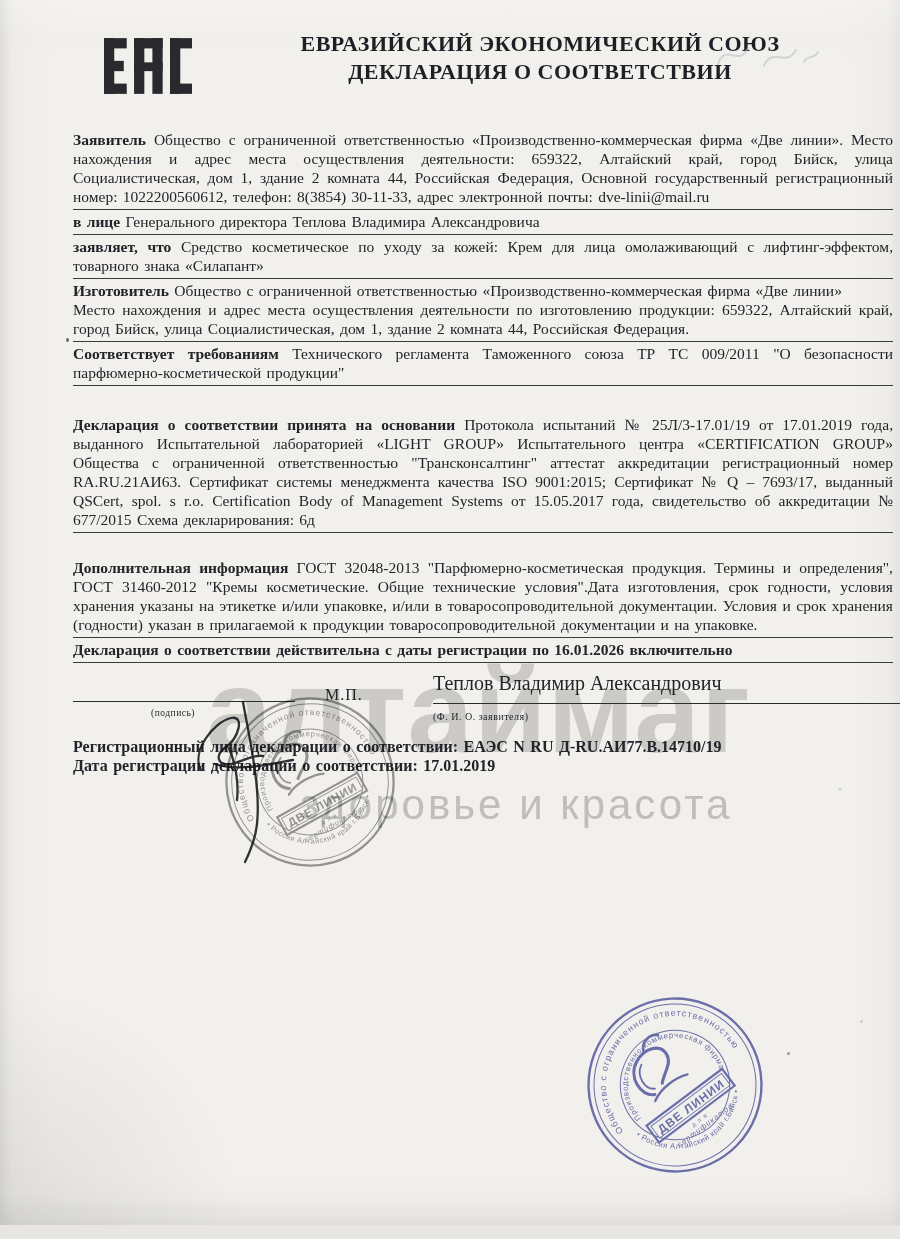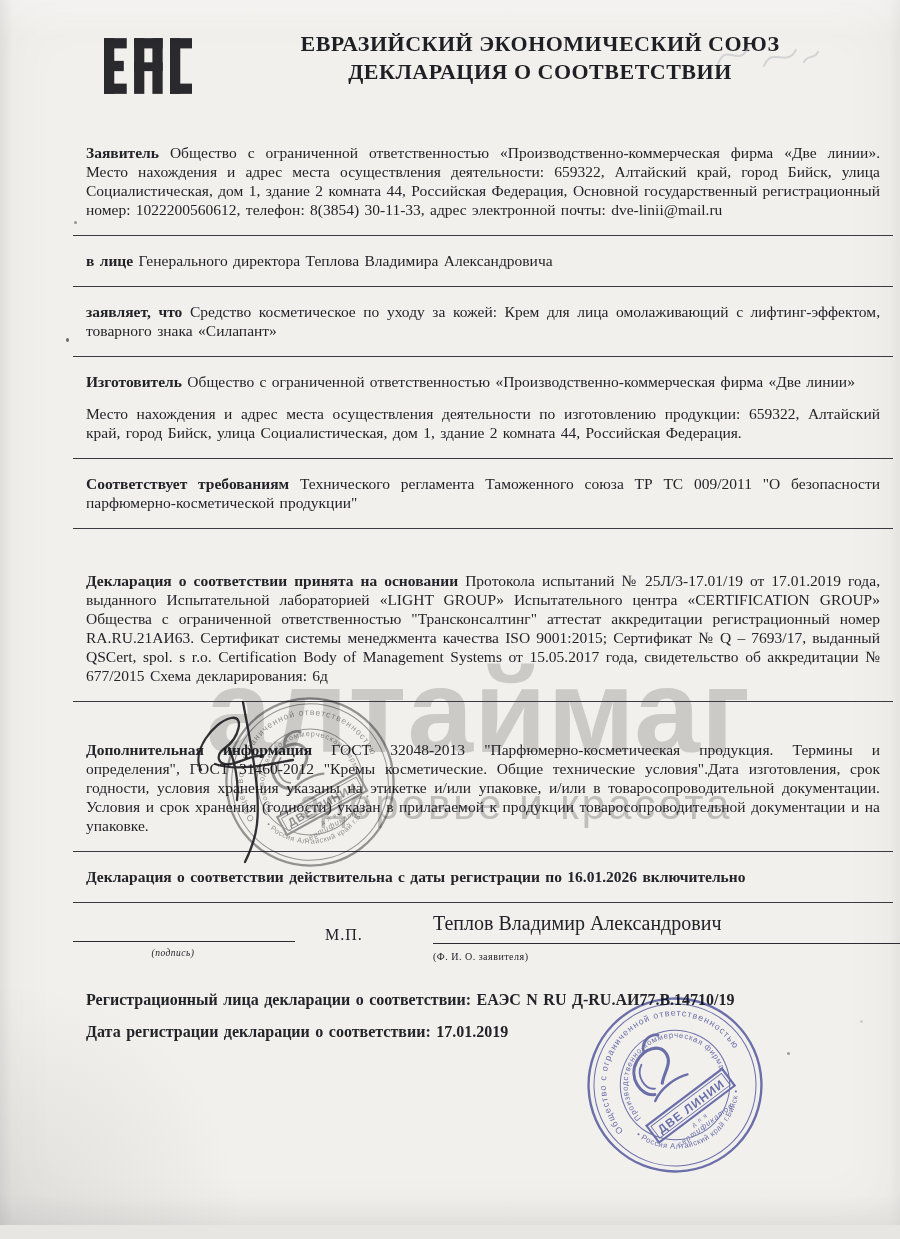--- a/index.html
+++ b/index.html
@@ -16,32 +16,32 @@
   }
   .page::after{content:"";position:absolute;inset:0;pointer-events:none;
     box-shadow:inset 0 0 60px rgba(80,80,90,.07);}
   
   .eac{position:absolute;left:104px;top:28px;width:88px;height:76px;}
   .title{position:absolute;left:210px;top:30px;width:660px;text-align:center;
     font-weight:bold;font-size:22px;line-height:28px;letter-spacing:.5px;color:#1f2026;}
   
   .bodycol{position:absolute;left:73px;top:128px;width:820px;font-size:15.5px;
     line-height:19px;z-index:2;}
-  .bodycol p{margin:13px;text-align:justify;word-spacing:1.5px;}
+  .bodycol p{margin:0;text-align:justify;word-spacing:1.5px;}
   .sec{border-bottom:1.6px solid #3a3a40;padding:2px 0 3px;}
   .lead{font-weight:bold;}
   .gap-lg{margin-top:27px;}
   .gap-md{margin-top:23px;}
   .boldline p{font-weight:bold;}
   
   .sigblock{position:relative;height:74px;}
   .sigline-left{position:absolute;left:0;top:38px;width:222px;border-top:1.6px solid #2b2b30;}
   .sigline-right{position:absolute;left:360px;top:40px;width:508px;border-top:1.6px solid #2b2b30;}
   .sign-label{position:absolute;left:40px;top:41px;width:120px;text-align:center;
-    font-size:9.5px;letter-spacing:.5px;font-style:italic;}
+    font-size:9.5px;letter-spacing:.5px;}
   .mp{position:absolute;left:252px;top:22px;font-size:16px;letter-spacing:1px;}
   .fio-name{position:absolute;left:360px;top:11px;width:400px;font-size:20px;}
   .fio-label{position:absolute;left:360px;top:44px;width:400px;text-align:left;
     font-size:10px;letter-spacing:.5px;}
   .regline{margin-top:3px;font-weight:bold;font-size:16px;}
   .dateline{margin-top:16px;font-weight:bold;font-size:16px;}
   
   .wm-word{position:absolute;left:206px;top:652px;z-index:1;
     font-family:"Liberation Sans", sans-serif;font-weight:bold;font-size:118px;line-height:1;
     color:#b0b0b0;opacity:.5;letter-spacing:1px;mix-blend-mode:multiply;}

